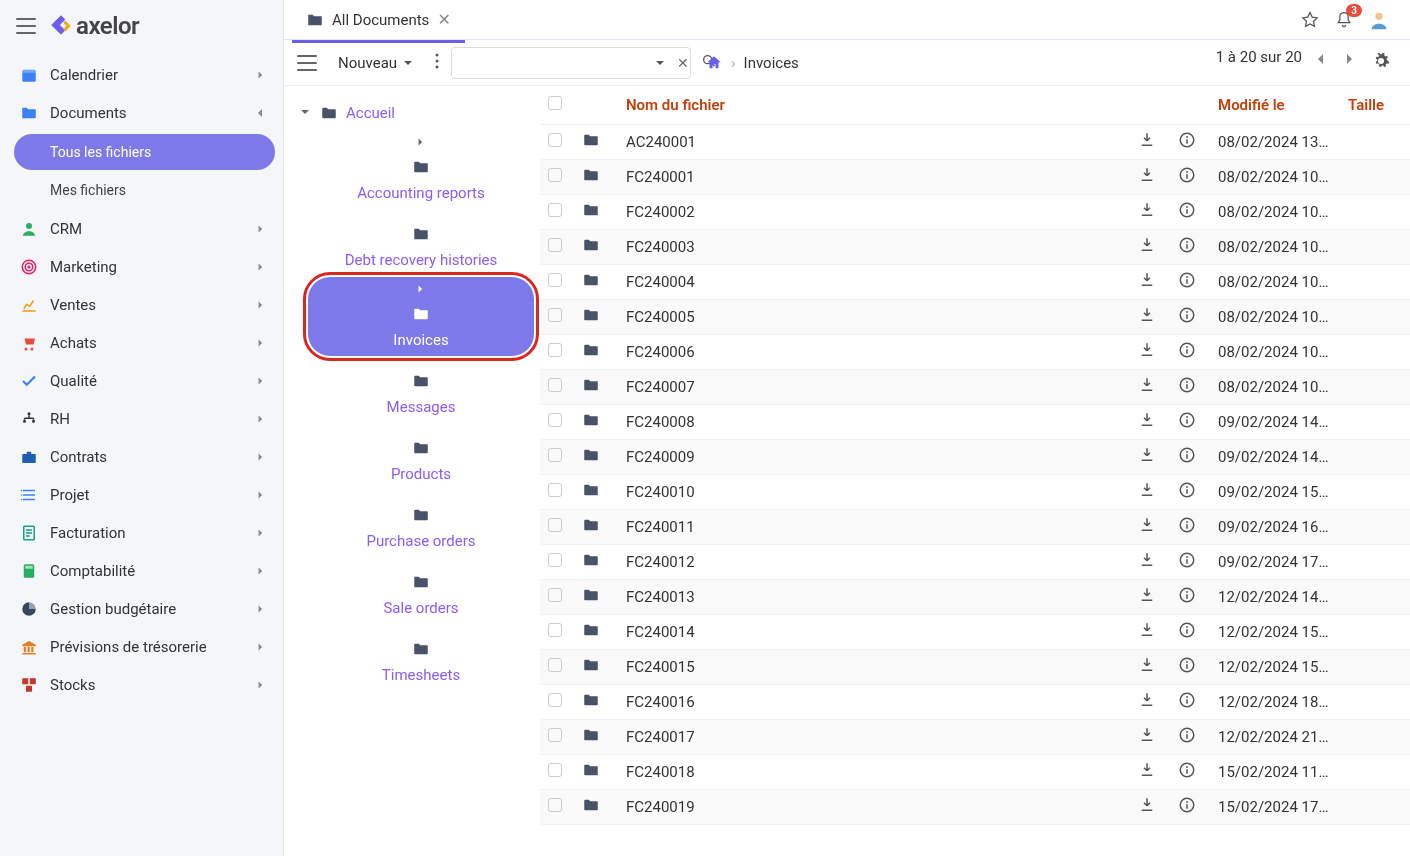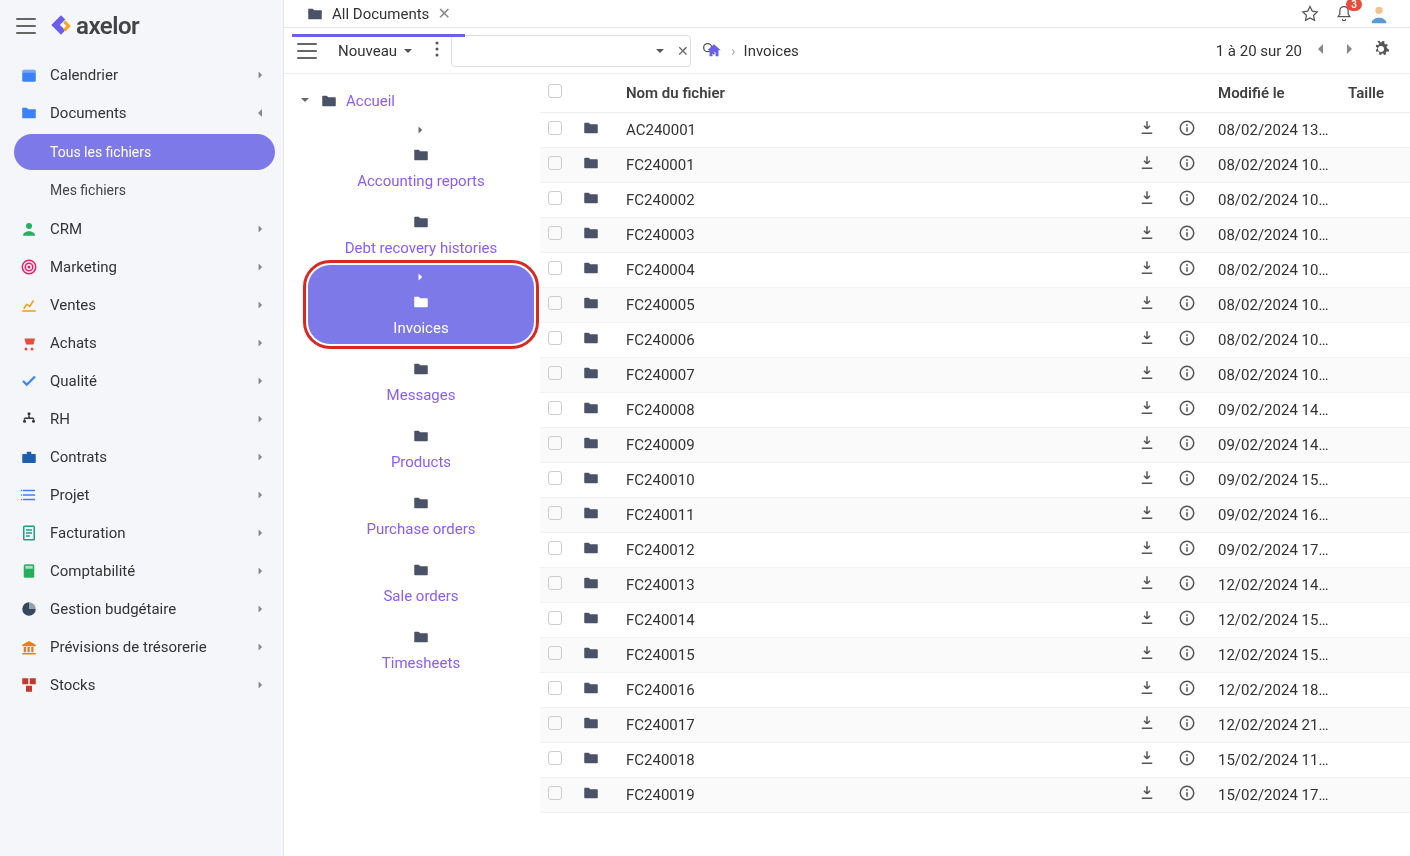--- a/index.html
+++ b/index.html
@@ -17,53 +17,53 @@
 .nav-item { display: flex; align-items: center; padding: 10px 10px; border-radius: 6px; cursor: pointer; color: #333; font-size: 15px; }
 .nav-item .icon-slot { width: 22px; display: flex; justify-content: center; margin-right: 10px; }
 .nav-item .chev { margin-left: auto; color: #888; }
 .nav-item.expanded .chev { transform: rotate(90deg); }
 .nav-sub { margin-left: 6px; }
 .nav-sub-item { display: flex; align-items: center; padding: 10px 12px 10px 36px; border-radius: 20px; cursor: pointer; font-size: 14px; color: #444; margin: 2px 0; }
 .nav-sub-item.active { background: #7e79e8; color: #fff; }
 
 
 .main { flex: 1; display: flex; flex-direction: column; background: #fff; }
-.top-tabs { display: flex; align-items: center; height: 28px; border-bottom: 1px solid #e3e5ef; padding: 0 8px; }
+.top-tabs { display: flex; align-items: center; height: 40px; border-bottom: 1px solid #e3e5ef; padding: 0 8px; }
 .tab { display: flex; align-items: center; padding: 0 14px; height: 44px; gap: 8px; cursor: pointer; position: relative; color: #333; font-size: 15px; }
 .tab.active::after { content: ""; position: absolute; left: 0; right: 0; bottom: -1px; height: 3px; background: #6a5eea; }
 .tab .close { color: #888; font-size: 16px; }
 .top-actions { margin-left: auto; display: flex; align-items: center; gap: 14px; padding-right: 12px; }
 .badge { position: relative; }
 .badge .count { position: absolute; top: -6px; right: -8px; background: #e74c3c; color: #fff; font-size: 10px; border-radius: 8px; padding: 1px 5px; font-weight: 600; }
 
 .toolbar { display: flex; align-items: center; height: 46px; padding: 0 10px; gap: 8px; border-bottom: 1px solid #eee; }
 .tb-menu { width: 26px; height: 26px; display: flex; align-items: center; justify-content: center; cursor: pointer; }
 .tb-menu .hamburger span { background: #666; }
 .btn-new { display: flex; align-items: center; gap: 6px; padding: 6px 10px; border-radius: 4px; cursor: pointer; font-size: 15px; color: #333; }
 .more-vert { cursor: pointer; padding: 4px; }
 .search-wrap { display: flex; align-items: center; border: 1px solid #ddd; border-radius: 4px; height: 32px; width: 240px; }
 .search-wrap input { flex: 1; border: none; outline: none; padding: 0 8px; font-size: 14px; background: transparent; }
 .search-wrap .sicon { padding: 0 6px; cursor: pointer; color: #666; }
 .breadcrumb { display: flex; align-items: center; gap: 8px; font-size: 15px; color: #333; margin-left: 6px; }
 .breadcrumb .sep { color: #aaa; }
-.paging { margin-left: auto; display: flex; align-items: center; gap: 10px; color: #333; font-size: 15px; padding-right: 6px; }
+.paging { margin-left: auto; display: flex; gap: 10px; color: #333; font-size: 15px; padding-right: 6px; }
 .paging .pbtn { cursor: pointer; color: #888; padding: 4px; }
 
 .content { flex: 1; display: flex; overflow: hidden; }
 .tree { width: 256px; padding: 10px 6px; overflow-y: auto; }
 .tree-item { display: flex; align-items: center; padding: 7px 10px; border-radius: 20px; cursor: pointer; gap: 8px; font-size: 15px; color: #8b5cf6; margin: 1px 0; }
 .tree-item .arrow { width: 12px; color: #666; font-size: 11px; }
 .tree-item.lvl1 { margin-left: 18px; flex-direction: column; }
 .tree-item.active { background: #7e79e8; color: #fff; }
 .tree-item.active .folder-ic path { fill: #fff; }
 .tree-item.highlighted { outline: 3px solid #d9281f; outline-offset: 2px; border-radius: 22px; }
 
 .grid { flex: 1; overflow-y: auto; }
 table { width: 100%; border-collapse: collapse; table-layout: fixed; }
-th { text-align: left; padding: 10px 8px; font-weight: 600; font-size: 15px; color: #404040; border-bottom: 1px solid #eee; background: #fff; position: sticky; top: 0; }
+th { text-align: left; padding: 10px 8px; font-weight: 600; font-size: 15px; color: #c2410c; border-bottom: 1px solid #eee; background: #fff; position: sticky; top: 0; }
 td { padding: 6px 8px; border-bottom: 1px solid #f2f2f2; font-size: 15px; color: #333; white-space: nowrap; overflow: hidden; text-overflow: ellipsis; }
 tr:nth-child(even) td { background: #fafafb; }
 .chk { width: 14px; height: 14px; border: 1.5px solid #ccc; border-radius: 3px; display: inline-block; }
 col.chkcol { width: 34px; }
 col.iconcol { width: 44px; }
 col.namecol { width: auto; }
 col.actcol { width: 40px; }
 col.infocol { width: 40px; }
 col.modcol { width: 130px; }
 col.sizecol { width: 70px; }

